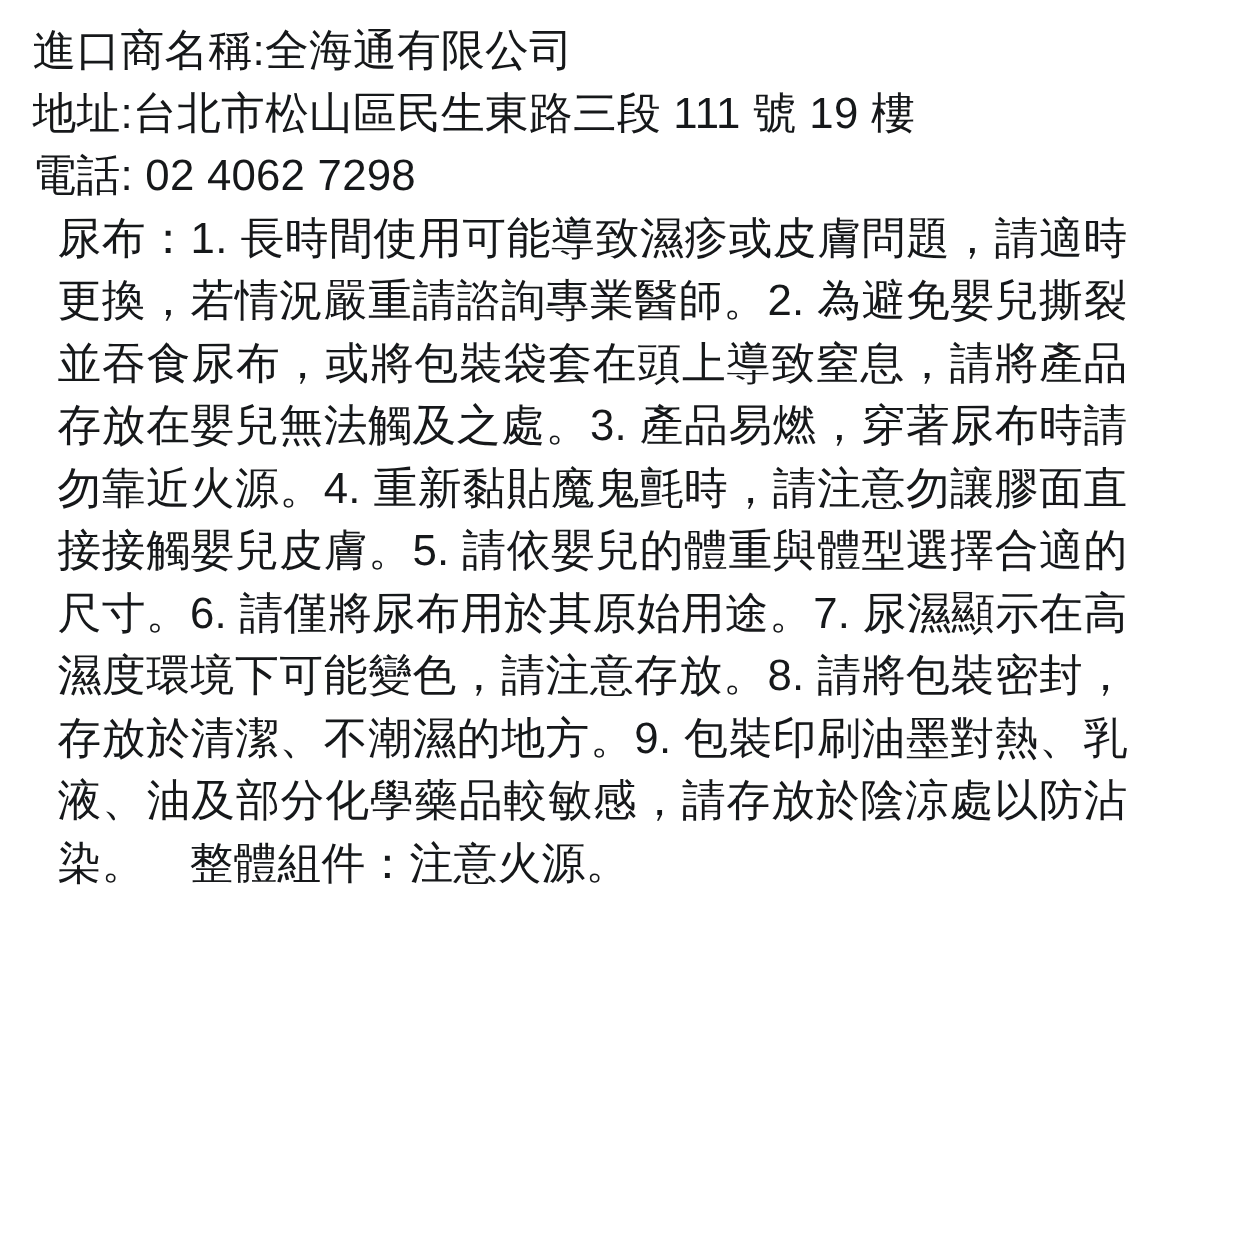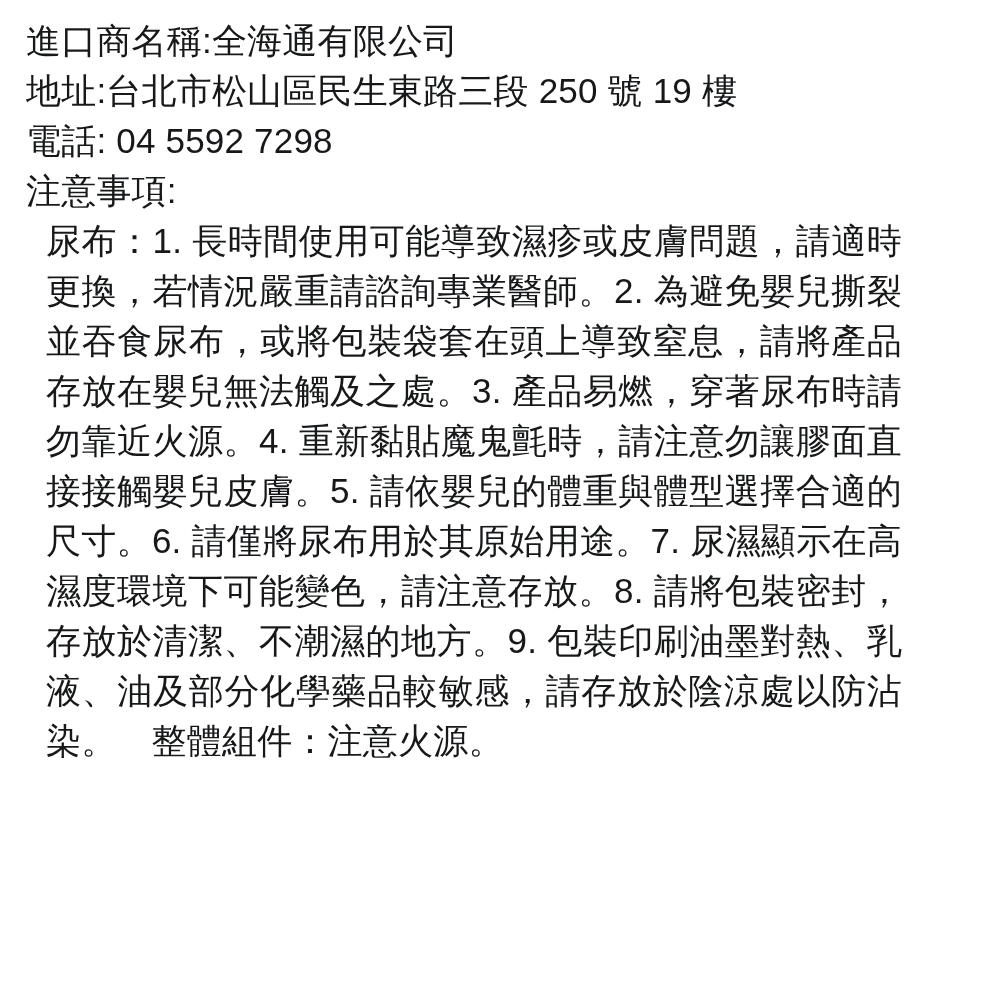--- a/index.html
+++ b/index.html
@@ -36,22 +36,21 @@
     margin-left: 20px;
   }
 </style>
 </head>
 <body>
 
 <div class="page">
 
   <div class="doc-line">進口商名稱:全海通有限公司</div>
 
-  <div class="doc-line">地址:台北市松山區民生東路三段 250 號 19 樓</div>
+  <div class="doc-line">地址:台北市松山區民生東路三段 111 號 19 樓</div>
 
-  <div class="doc-line">電話: 04 5592 7298</div>
+  <div class="doc-line">電話: 02 4062 7298</div>
 
-  <div class="doc-line">注意事項:</div>
 
   <div class="doc-block">尿布：1. 長時間使用可能導致濕疹或皮膚問題，請適時更換，若情況嚴重請諮詢專業醫師。2. 為避免嬰兒撕裂並吞食尿布，或將包裝袋套在頭上導致窒息，請將產品存放在嬰兒無法觸及之處。3. 產品易燃，穿著尿布時請勿靠近火源。4. 重新黏貼魔鬼氈時，請注意勿讓膠面直接接觸嬰兒皮膚。5. 請依嬰兒的體重與體型選擇合適的尺寸。6. 請僅將尿布用於其原始用途。7. 尿濕顯示在高濕度環境下可能變色，請注意存放。8. 請將包裝密封，存放於清潔、不潮濕的地方。9. 包裝印刷油墨對熱、乳液、油及部分化學藥品較敏感，請存放於陰涼處以防沾染。　整體組件：注意火源。</div>
 
 
 </div>
 
 </body></html>

